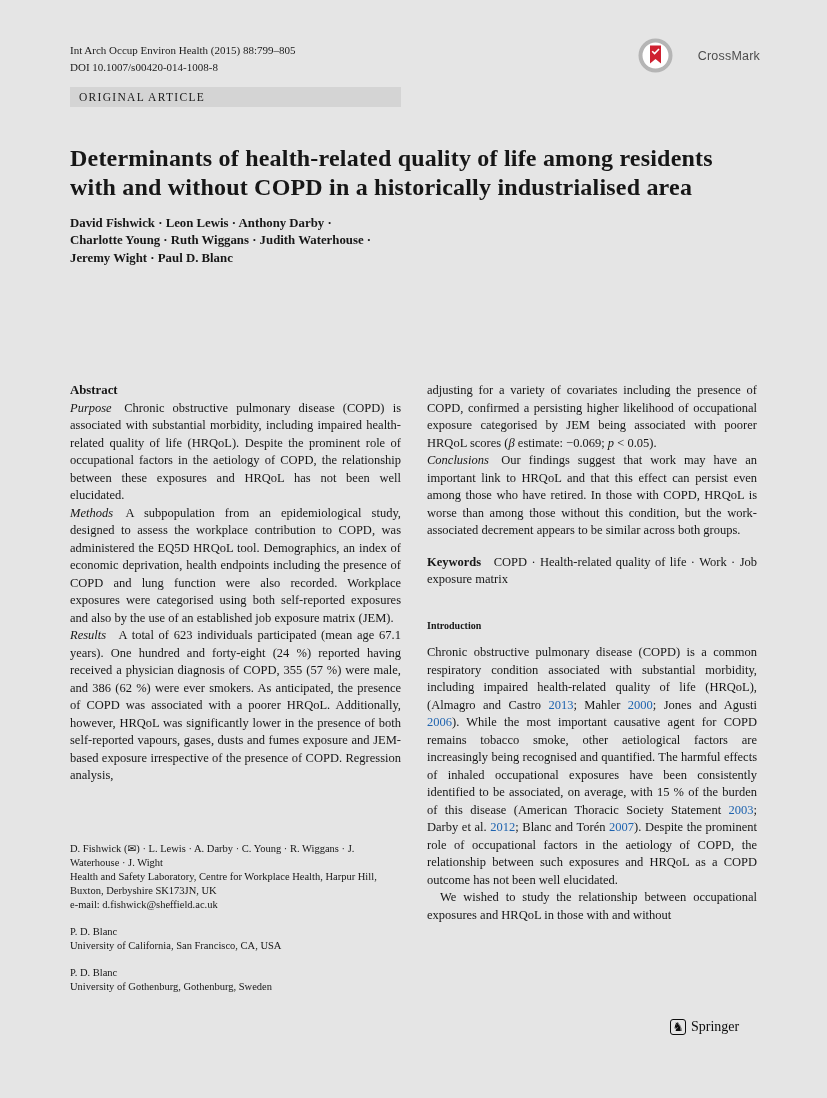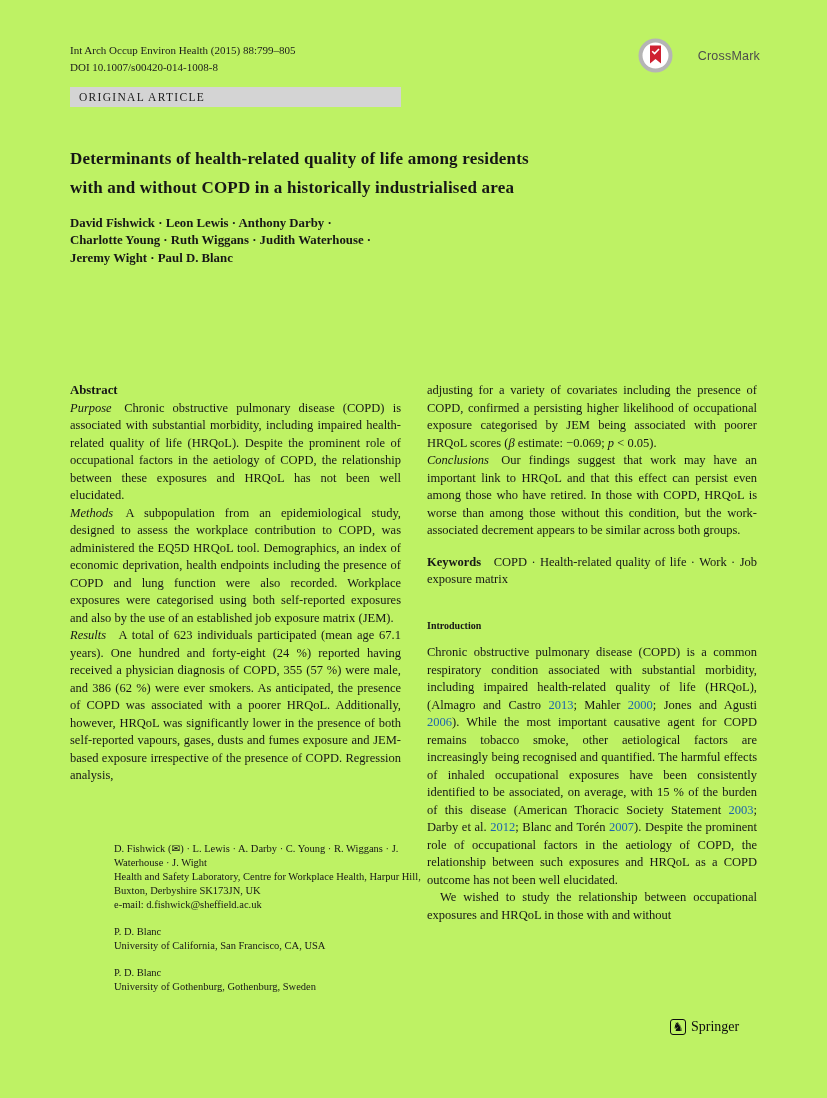--- a/index.html
+++ b/index.html
@@ -1,50 +1,50 @@
 <!DOCTYPE html>
 <html lang="en" style="--link: #1e63af; --bar_bg: #d4d4d4; --crossmark_red: #cf2030;"><head>
 <meta charset="utf-8">
 <style>
   * { margin:0; padding:0; box-sizing:border-box; }
   html,body { background:#ffffff; }
   .page {
-    position:relative; width:827px; height:1098px; background:#bef264;
+    position:relative; width:827px; height:1098px; background:#e5e5e5;
     font-family:"Liberation Serif","DejaVu Serif",serif; color:#161616;
     overflow:hidden; margin:0 auto;
   }
   
   .header { position:absolute; left:70px; top:42px; width:688px; }
   .journal-meta { font-size:11px; line-height:16.5px; color:#1b1b1b; }
   .crossmark { position:absolute; right:-2px; top:-5px; display:flex; align-items:center; gap:24px; cursor:pointer; }
   .cm-label { font-family:"Liberation Sans","DejaVu Sans",sans-serif; font-size:12.5px; color:#4d4d4d; letter-spacing:0.2px; }
   
   .type-bar {
     position:absolute; left:70px; top:87px; width:331px; height:20px;
     background:var(--bar_bg,#d4d4d4); display:flex; align-items:center;
     padding-left:9px; font-size:11.5px; letter-spacing:1.3px; color:#1a1a1a;text-align:center;
   }
   
-  .title { position:absolute; left:70px; top:144px; width:660px; font-size:17px; font-weight:700; line-height:29px; letter-spacing:0.2px; }
+  .title { position:absolute; left:70px; top:144px; width:660px; font-size:24px; font-weight:700; line-height:29px; letter-spacing:0.2px; }
   .authors { position:absolute; left:70px; top:215px; width:420px; font-size:12.8px; font-weight:700; line-height:17.3px; }
   .dates { position:absolute; left:70px; top:335px; width:688px; font-size:10.9px; line-height:15.5px; }
   
   .col { position:absolute; top:382px; }
   .col-left { left:70px; width:331px; }
   .col-right { left:427px; width:330px; }
   .body { font-size:12.5px; line-height:17.5px; text-align:justify; hyphens:auto; -webkit-hyphens:auto; }
   .abs-heading { font-weight:700; font-size:12.8px; line-height:17.5px; }
   .keywords { margin-top:14px; }
   .sec-heading { font-weight:700; font-size:10px; line-height:17.5px; margin:28px 0 10px 0; }
   .indent { text-indent:13px; }
   .it { font-style:italic; }
   .b { font-weight:700; }
   .link { color:var(--link,#1e63af); cursor:pointer; }
   
-  .footnotes { position:absolute; left:70px; top:842px; width:331px; font-size:10.5px; line-height:14px;margin-left:44px; }
+  .footnotes { position:absolute; left:70px; top:842px; width:331px; font-size:10.5px; line-height:14px; }
   .fn-group { margin-bottom:13px; }
   
   .springer { position:absolute; left:670px; top:1019px; display:flex; align-items:center; gap:5px; }
   .sp-box { width:16px; height:16px; border:1.4px solid #0d0d0d; border-radius:3px; display:flex; align-items:center; justify-content:center; font-size:12.5px; line-height:1; color:#0d0d0d; }
   .sp-text { font-size:14px; color:#0d0d0d; }
 </style>
 </head>
 <body>
 
 <div class="page">

